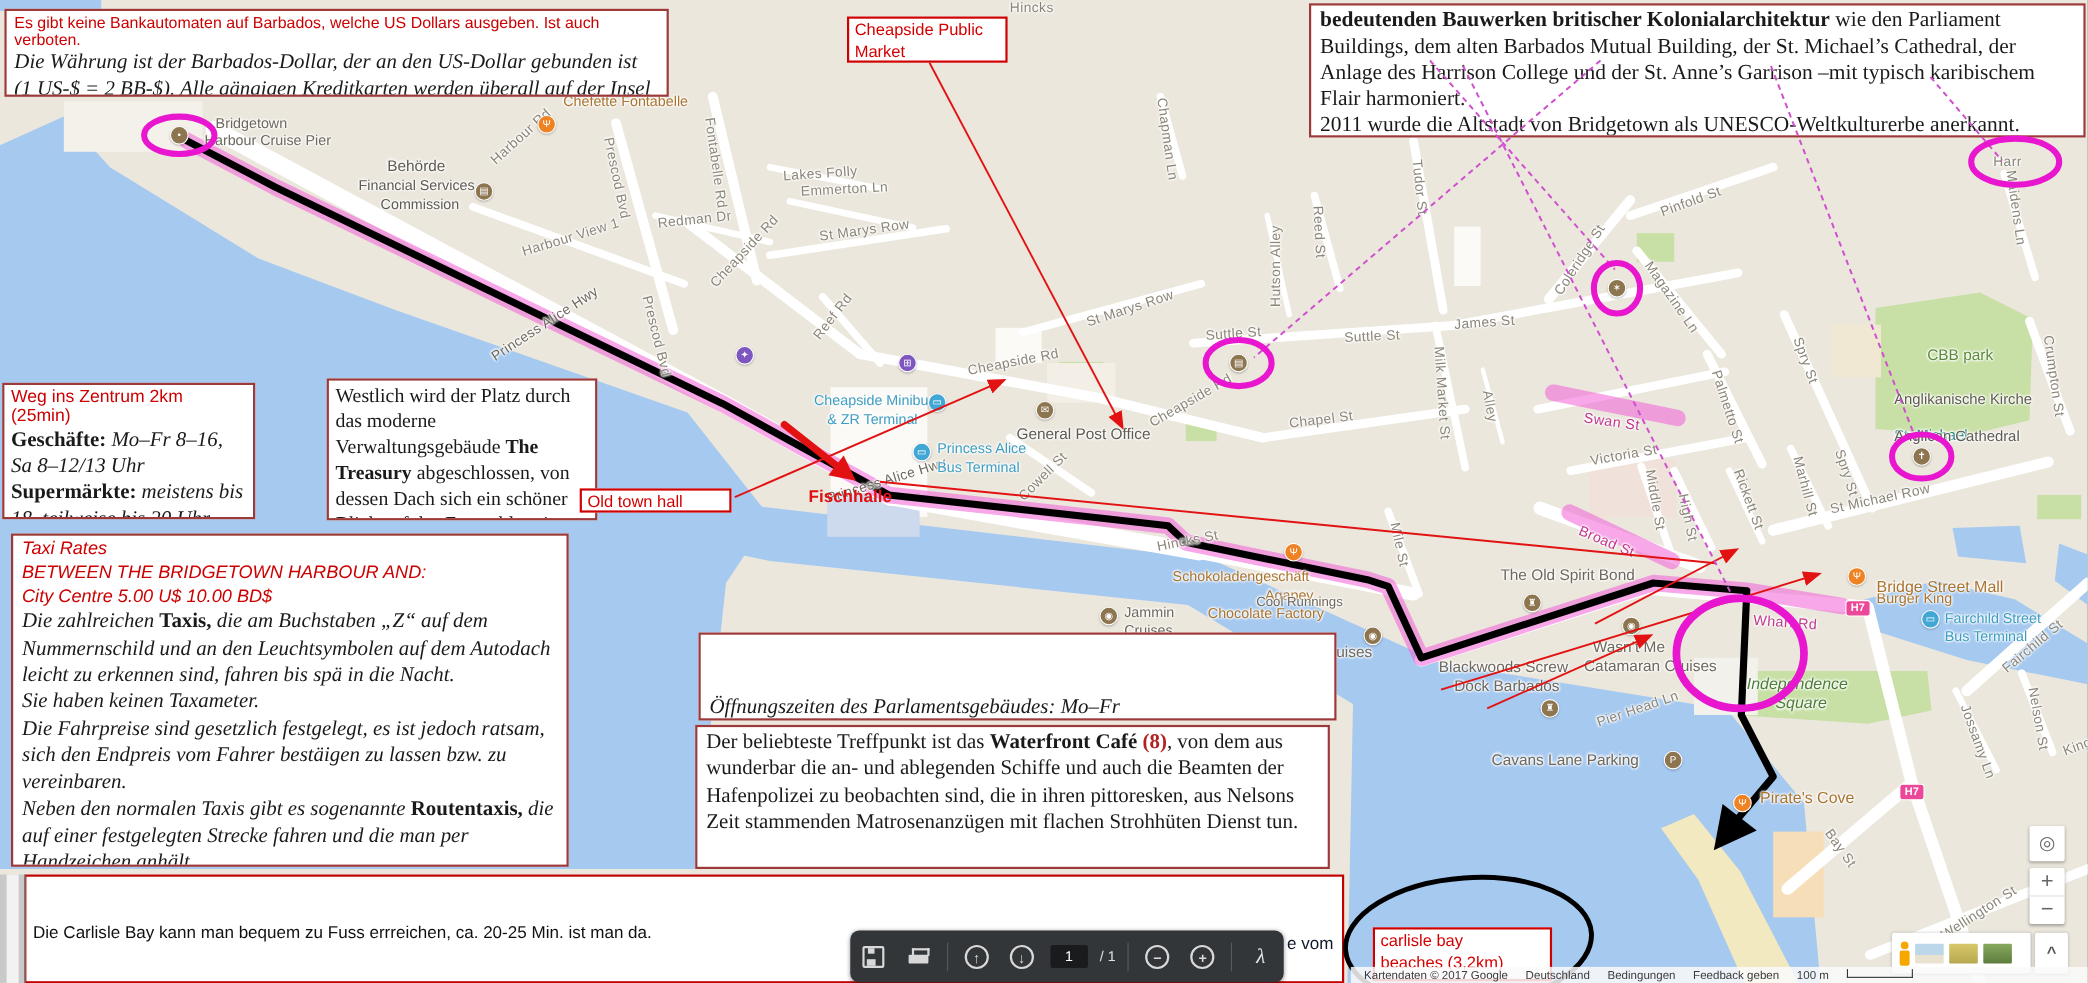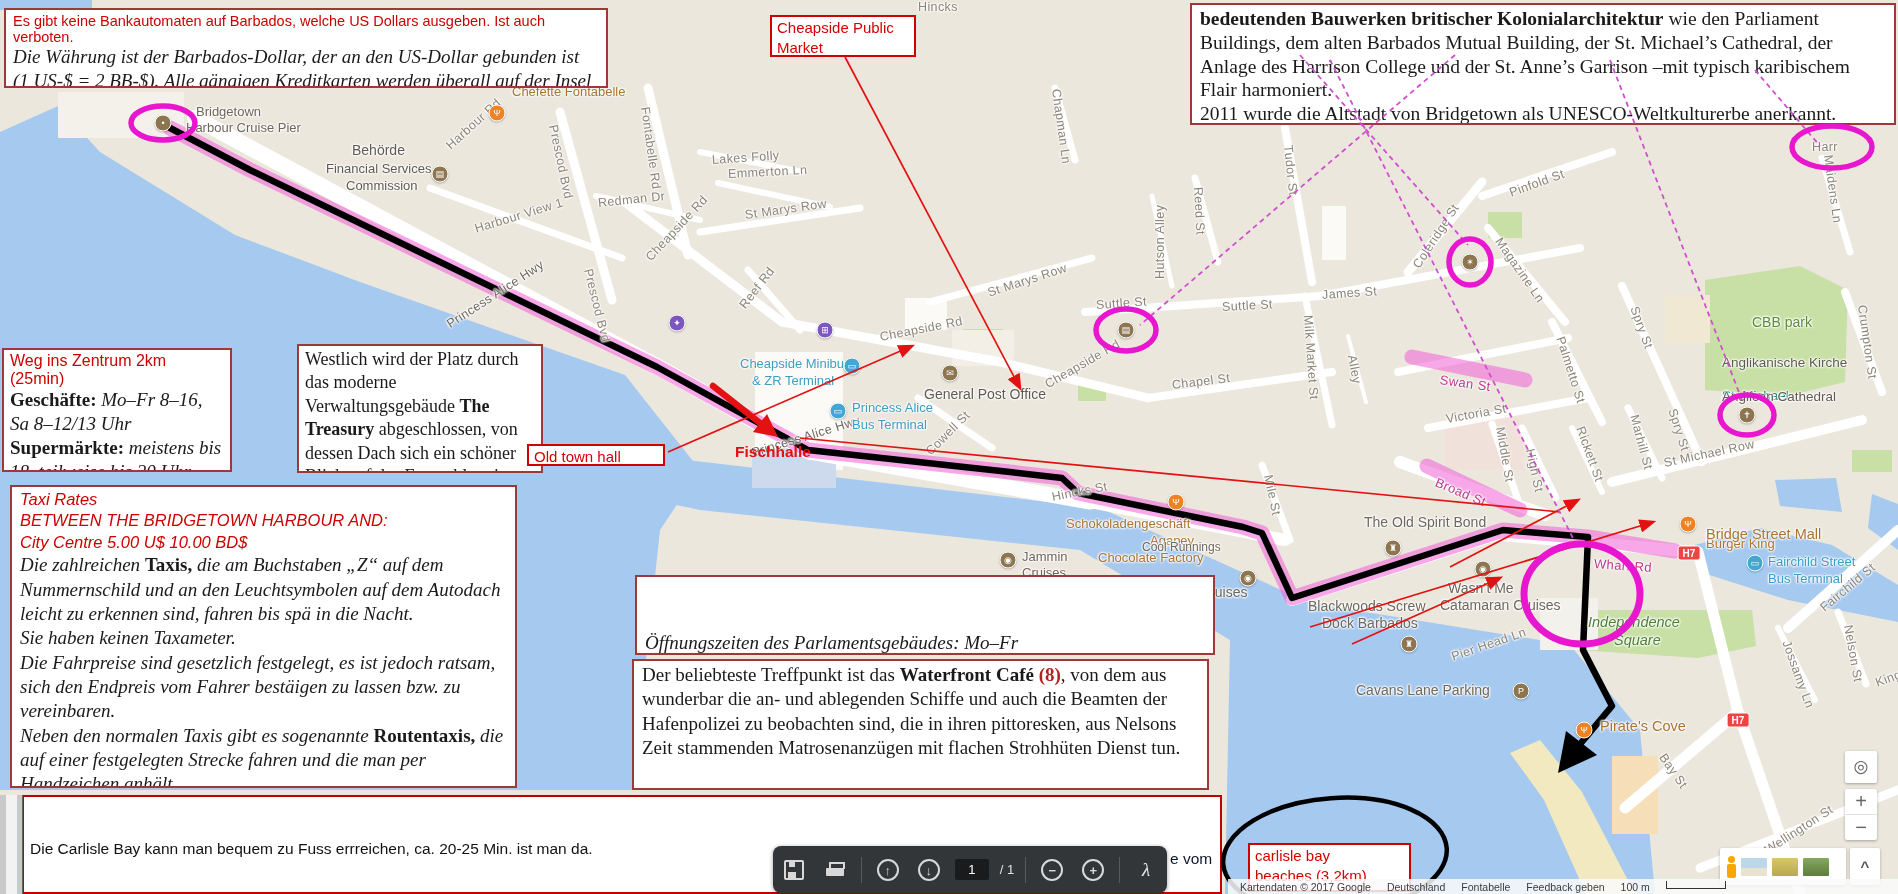--- a/index.html
+++ b/index.html
@@ -9,21 +9,21 @@
   #anno{pointer-events:none;}
   .layer{position:absolute;left:0;top:0;width:100%;height:100%;}
   
   .slabel{position:absolute;font-size:12.5px;color:#8b8578;letter-spacing:.4px;white-space:pre;
           transform-origin:0 50%;text-shadow:-1px 0 2px #fff,1px 0 2px #fff,0 -1px 2px #fff,0 1px 2px #fff;}
   .plabel{position:absolute;font-size:13px;white-space:pre;transform-origin:0 50%;
           text-shadow:-1px 0 2px #fff,1px 0 2px #fff,0 -1px 2px #fff,0 1px 2px #fff;}
   .poi{position:absolute;width:17px;height:17px;border-radius:50%;border:1.5px solid #fff;
        color:#fff;font-size:9px;line-height:15px;text-align:center;box-sizing:border-box;
        box-shadow:0 1px 2px rgba(0,0,0,.25);}
-  .badge{position:absolute;background:#ef4444;color:#fff;font-size:10px;font-weight:bold;
+  .badge{position:absolute;background:#ec4899;color:#fff;font-size:10px;font-weight:bold;
          padding:1px 4px;border-radius:3px;border:1px solid #fff;white-space:pre;}
   
   .rbox{position:absolute;background:#fff;border:2px solid #9e3939;box-sizing:border-box;
         overflow:hidden;padding:3px 7px;}
   .rbox-small{position:absolute;background:#fff;border:2px solid #cf0000;box-sizing:border-box;
         overflow:hidden;padding:1px 5px;color:#d40000;font-size:15px;line-height:1.3;}
   .redsans{color:#cc0000;font-family:"Liberation Sans",sans-serif;}
   .serif{font-family:"Liberation Serif",serif;color:#1a1a1a;}
   .it{font-style:italic;}
   .bd{font-weight:bold;}
@@ -427,21 +427,21 @@
       </span>
     <span class="thumb" style="background:linear-gradient(#bcd6ea 55%,#e8e2cf 55%);"></span>
     <span class="thumb" style="background:linear-gradient(#d9c86a,#b7a84f);"></span>
     <span class="thumb" style="background:linear-gradient(#86a85e,#5d7d3e);"></span>
   </div>
   <div id="ctl-collapse" class="mctl">^</div>
 
   <div id="attrib">
     <span>Kartendaten © 2017 Google</span>
     <span>Deutschland</span>
-    <span>Fontabelle</span>
+    <span>Bedingungen</span>
     <span>Feedback geben</span>
     <span>100 m</span>
     <span id="scalebar"></span>
   </div>
 
   <div id="toolbar">
     <span class="tbtn">
         <span class="icon-floppy">
           <span class="fd-top"></span>
           <span class="fd-box"></span>

